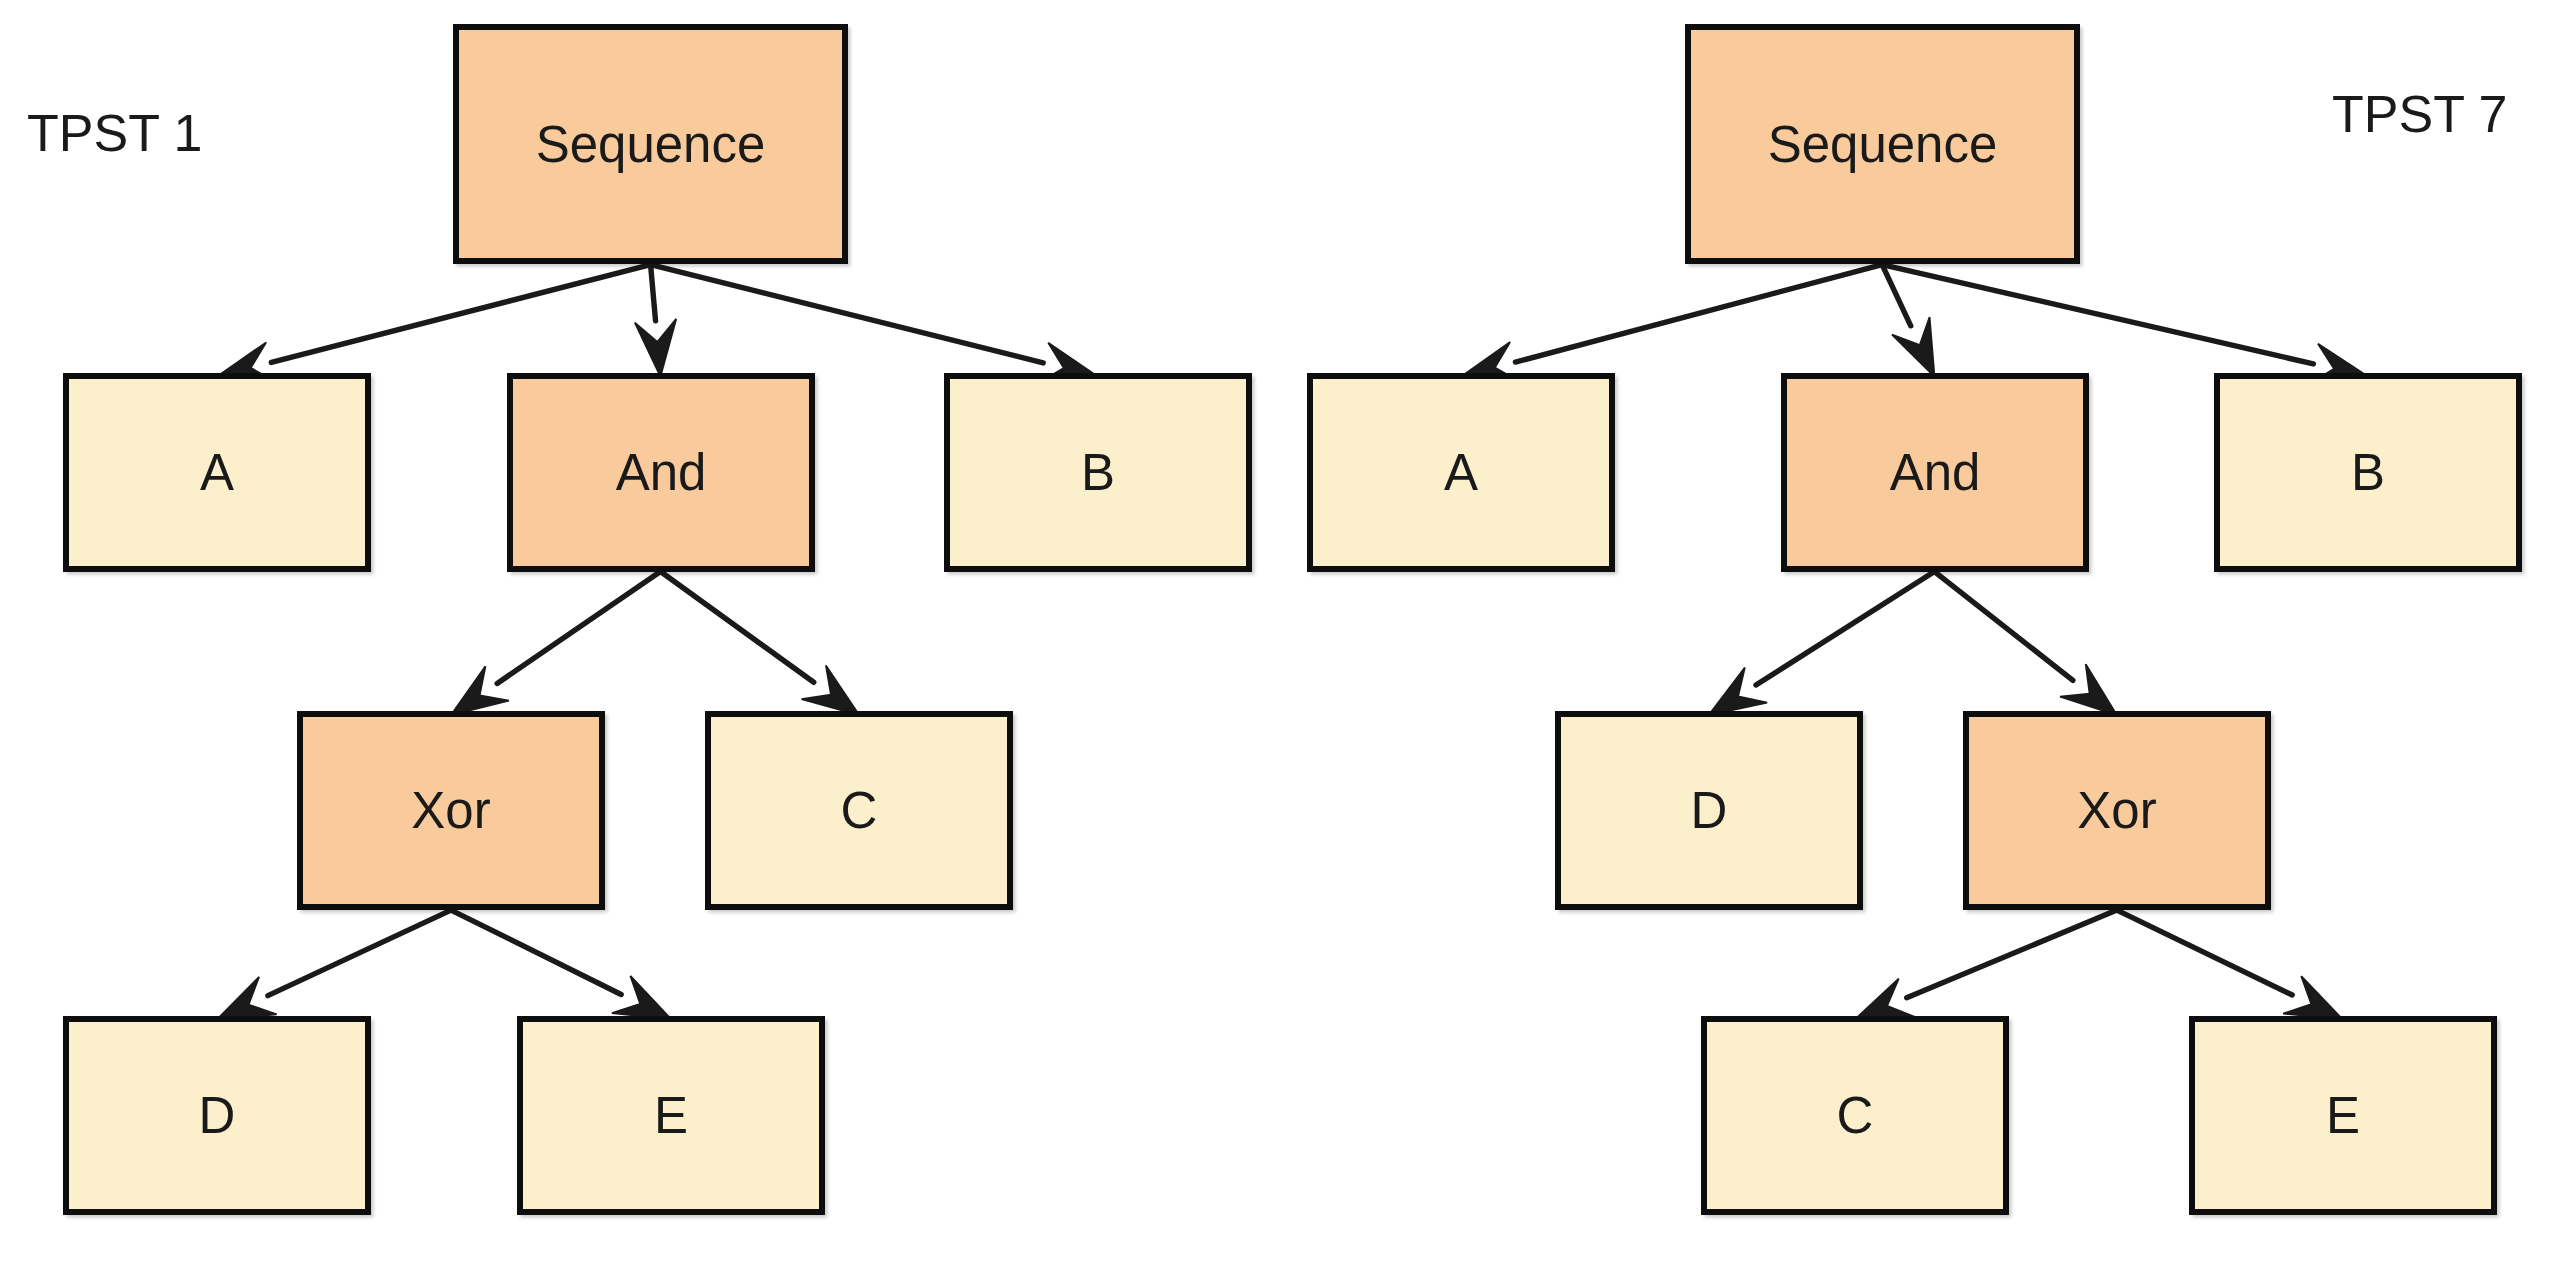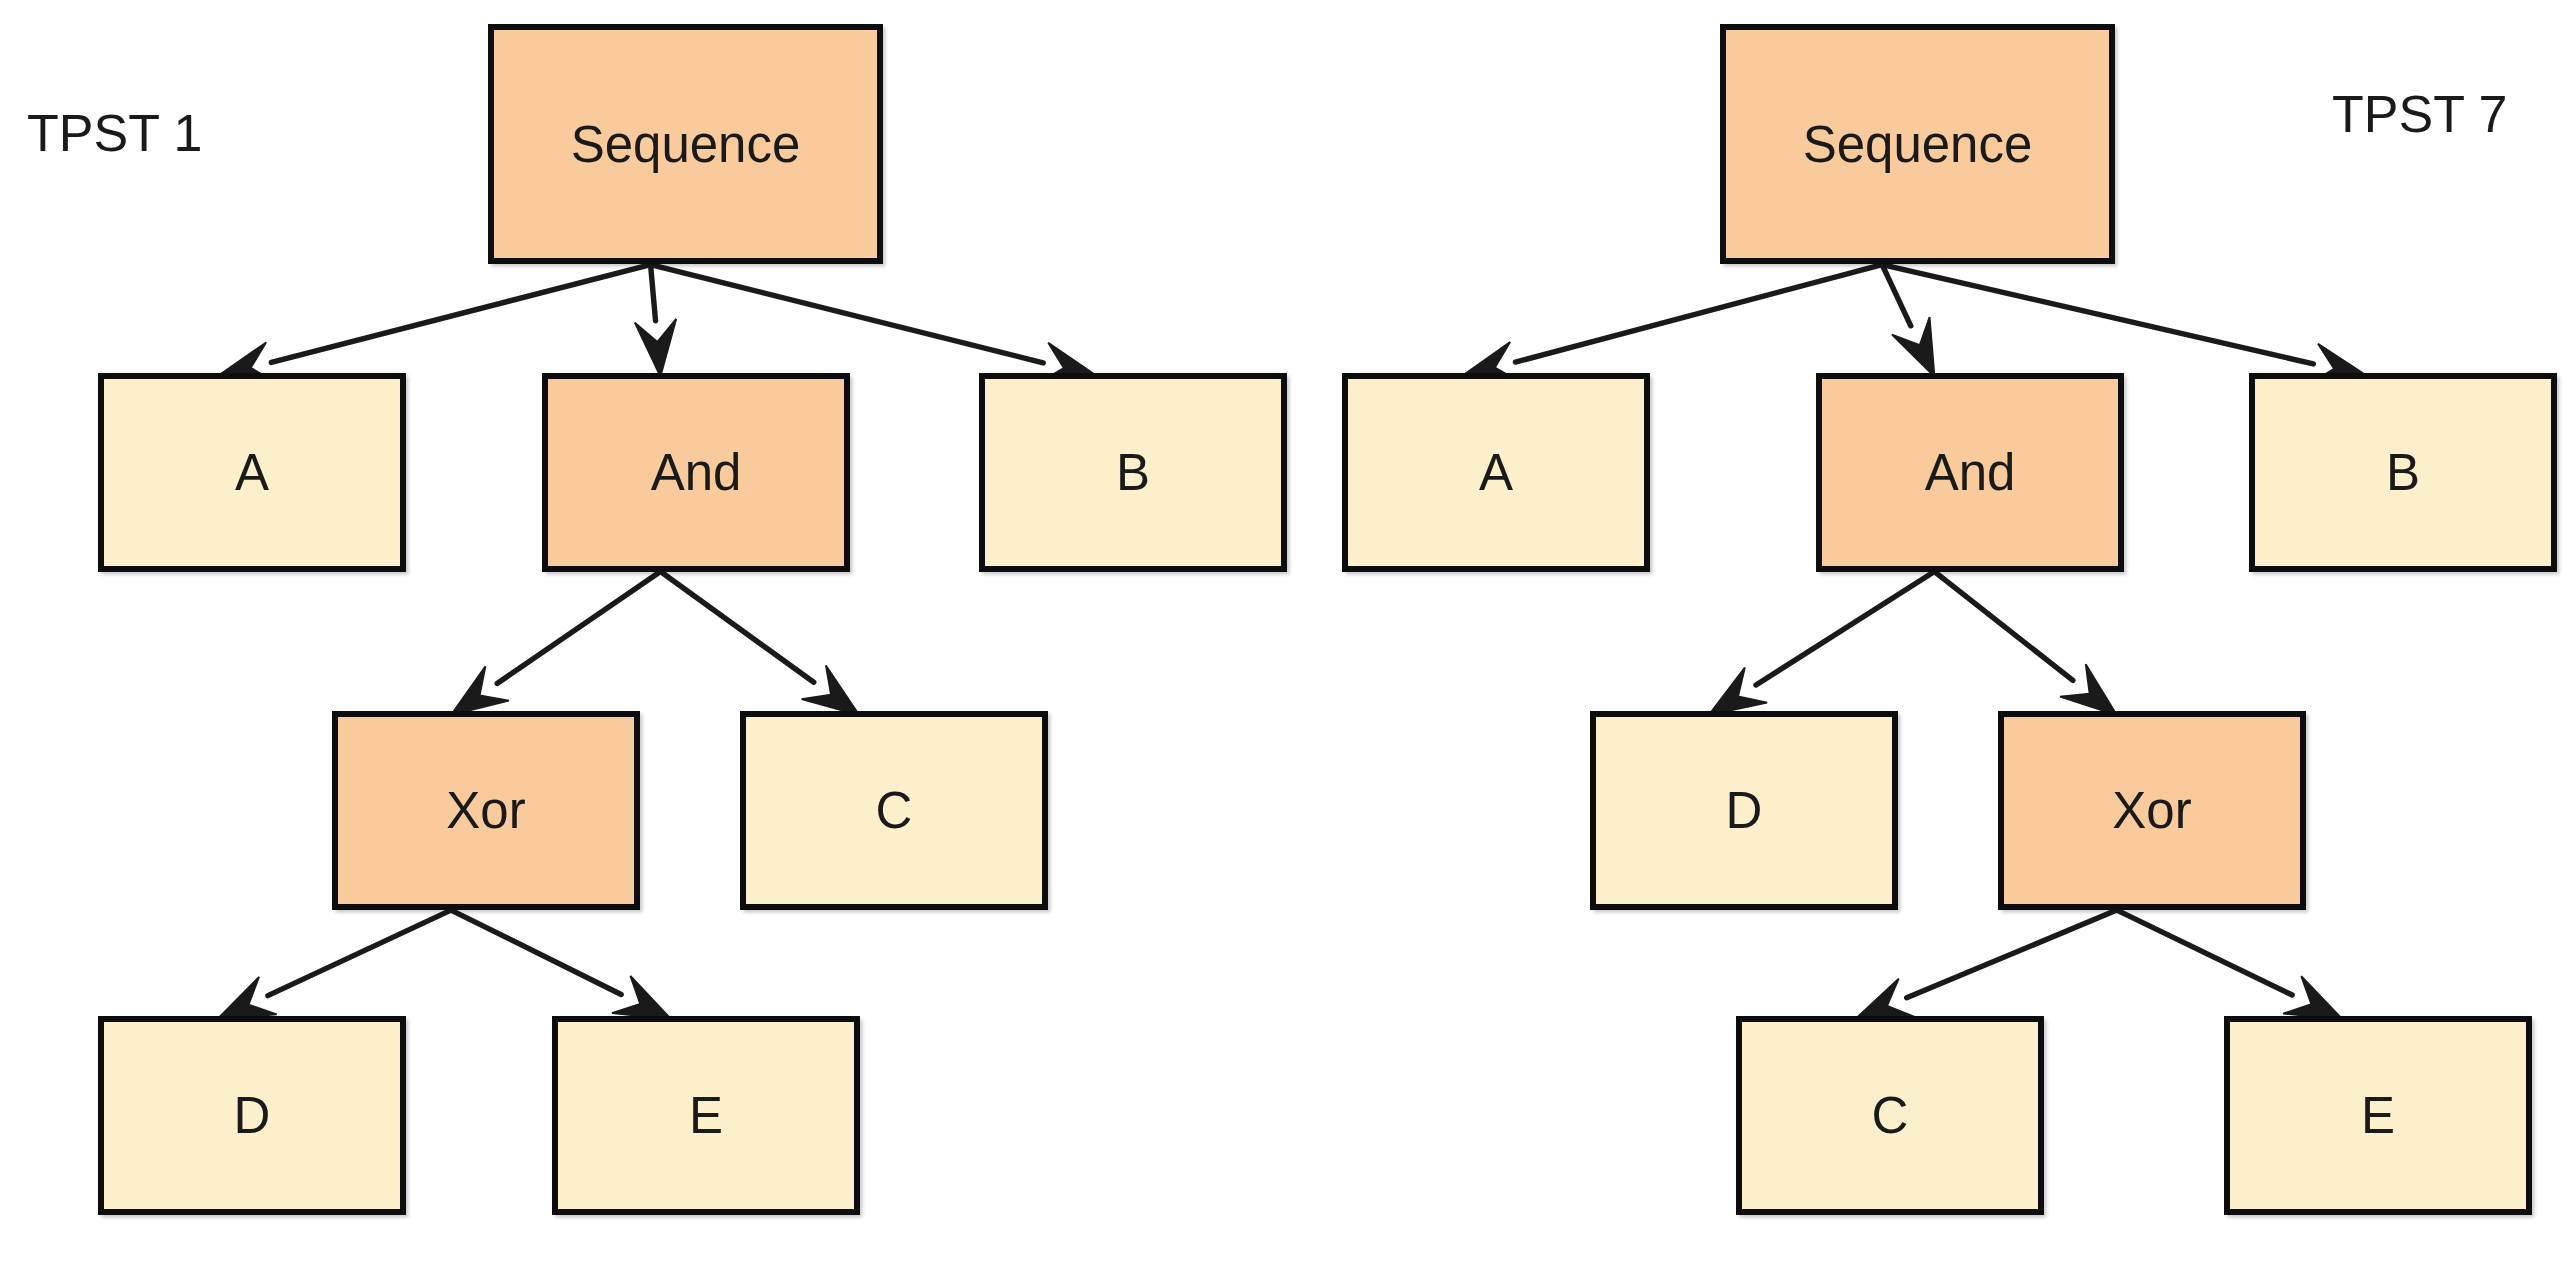--- a/index.html
+++ b/index.html
@@ -39,21 +39,20 @@
     border: 6.3px solid #0d0d0d;
     display: flex;
     align-items: center;
     justify-content: center;
     color: #1a1a1a;
     font-family: "Liberation Sans", sans-serif;
     font-size: 51px;
     line-height: 1;
     white-space: nowrap;
     box-shadow: 2.7px 2.7px 3.6px rgba(0,0,0,0.22);
-    margin-left: 35px;
   }
   .node.control { background: #f9cb9c; }
   .node.leaf    { background: #fcefcb; }
 </style>
 </head>
 <body>
 
 <div id="canvas">
   <svg id="edge-layer" viewBox="0 0 2853 1400" preserveAspectRatio="none">
       <g>

